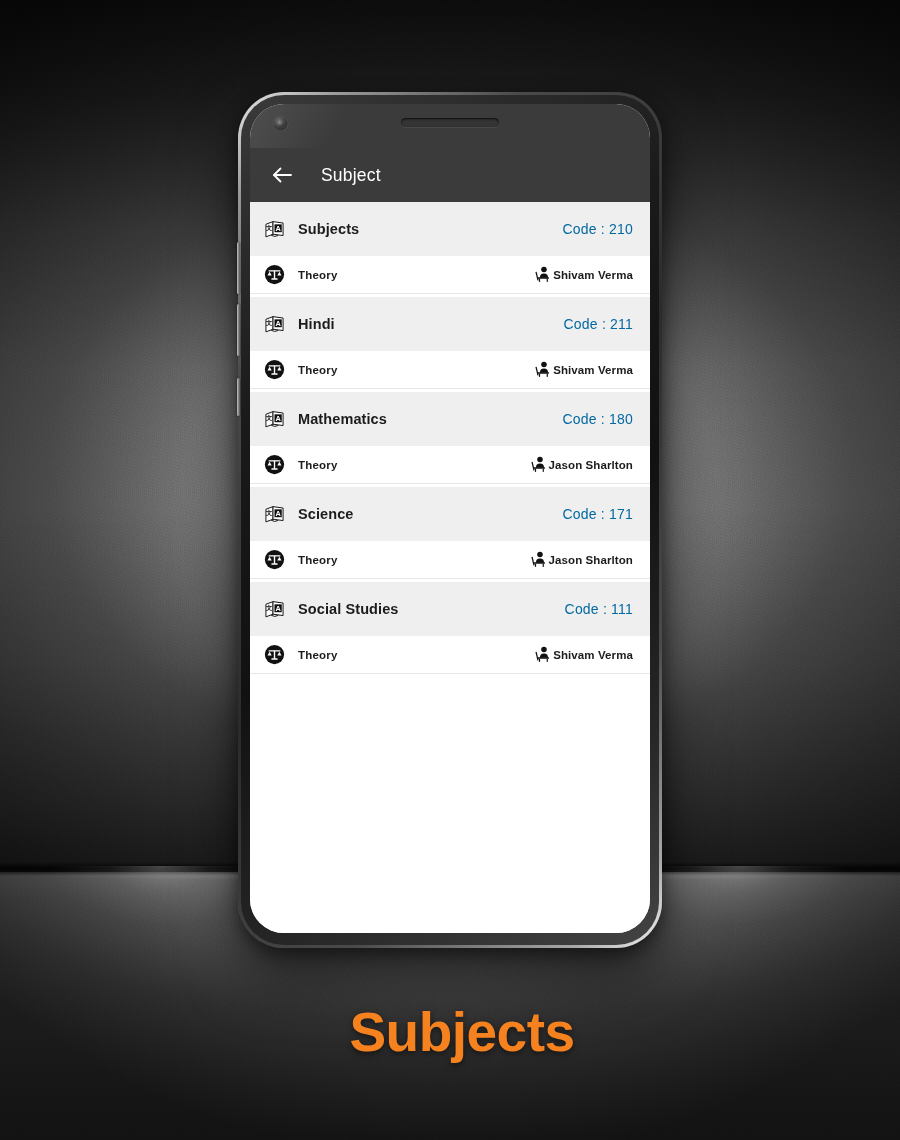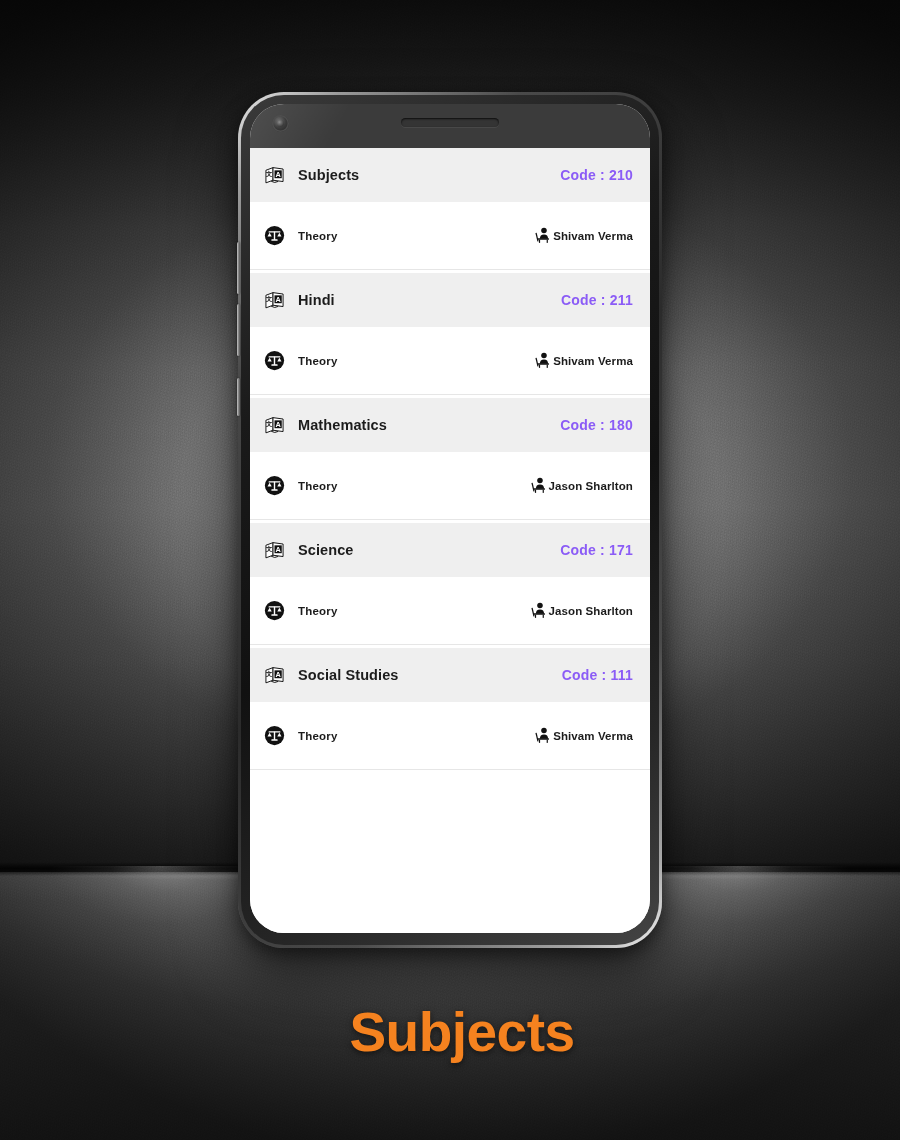--- a/index.html
+++ b/index.html
@@ -119,26 +119,26 @@
   #appbar-title{ color:#fff; font-size:17.5px; font-weight:400; letter-spacing:.2px; }
 
   
   #list{ flex:1 1 auto; background:#fff; overflow:hidden; }
   .group{ margin-bottom:3px; }
   .subject-row{
     height:54px; background:#efefef; display:flex; align-items:center;
     padding:0 17px 0 14px; cursor:pointer;
   }
   .theory-row{
-    height:68px; background:#ffffff; display:flex; align-items:center;
+    height:38px; background:#ffffff; display:flex; align-items:center;
     padding:0 17px 0 14px; cursor:pointer; border-bottom:1px solid #e6e6e6;
   }
   .left{ display:flex; align-items:center; gap:13px; flex:1 1 auto; min-width:0; }
   .subject-name{ font-size:14.5px; font-weight:700; color:#1c1c1c; letter-spacing:.1px; }
-  .subject-code{ font-size:14px; font-weight:700; color:#8b5cf6; letter-spacing:.2px; white-space:nowrap; }
+  .subject-code{ font-size:14px; font-weight:400; color:#0369a1; letter-spacing:.2px; white-space:nowrap; }
   .theory-label{ font-size:11.5px; font-weight:700; color:#1c1c1c; letter-spacing:.2px; }
   .right{ display:flex; align-items:center; gap:0; white-space:nowrap; }
   .teacher-name{ font-size:11.5px; font-weight:700; color:#1c1c1c; letter-spacing:.1px; }
 
   .ic{ flex:0 0 auto; display:block; }
 
   
   .side-btn{
     position:absolute; left:-1px; width:3px; border-radius:2px;
     background:linear-gradient(90deg,#c9c9c9,#8c8c8c 45%,#555);
@@ -176,20 +176,29 @@
 
   <div id="phone-body">
     <div id="screen">
 
       <div id="notch-area">
         <div id="camera-sheen"></div>
         <div id="camera"></div>
         <div id="earpiece"></div>
       </div>
 
+      <div id="appbar">
+        <div id="back-btn">
+          <svg class="ic" width="24" height="24" viewBox="0 0 24 24" fill="none" stroke="#ffffff" stroke-width="1.8" stroke-linecap="round" stroke-linejoin="round">
+            <line x1="21" y1="12" x2="4" y2="12"></line>
+            <polyline points="10.5,5.5 4,12 10.5,18.5"></polyline>
+          </svg>
+        </div>
+        <div id="appbar-title">Subject</div>
+      </div>
 
       <div id="list">
 
         <div class="group">
           <div class="subject-row">
             <div class="left">
               <svg class="ic" width="21" height="21" viewBox="0 0 24 24">
                 <path d="M2.2 6.0 L10.3 3.0 L10.3 17.4 L2.2 20.4 Z" fill="#fff" stroke="#111" stroke-width="1.1" stroke-linejoin="round"></path>
                 <path d="M10.3 3.0 L21.8 4.6 L21.8 18.9 L10.3 17.4 Z" fill="#fff" stroke="#111" stroke-width="1.1" stroke-linejoin="round"></path>
                 <rect x="12.0" y="6.1" width="8.3" height="9.0" fill="#111"></rect>

